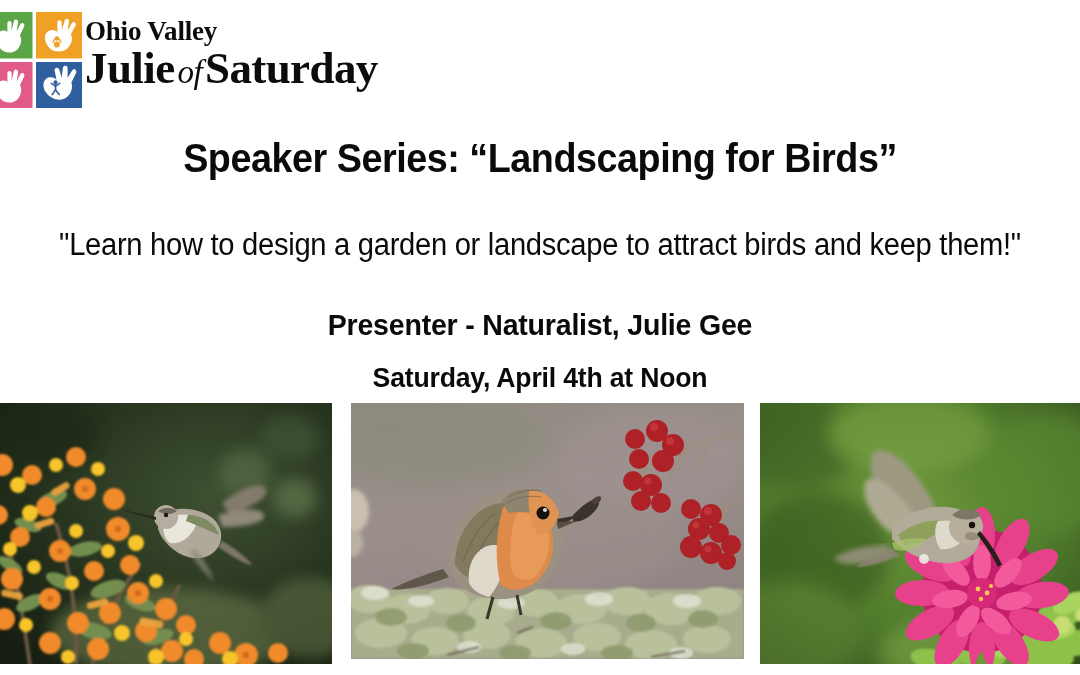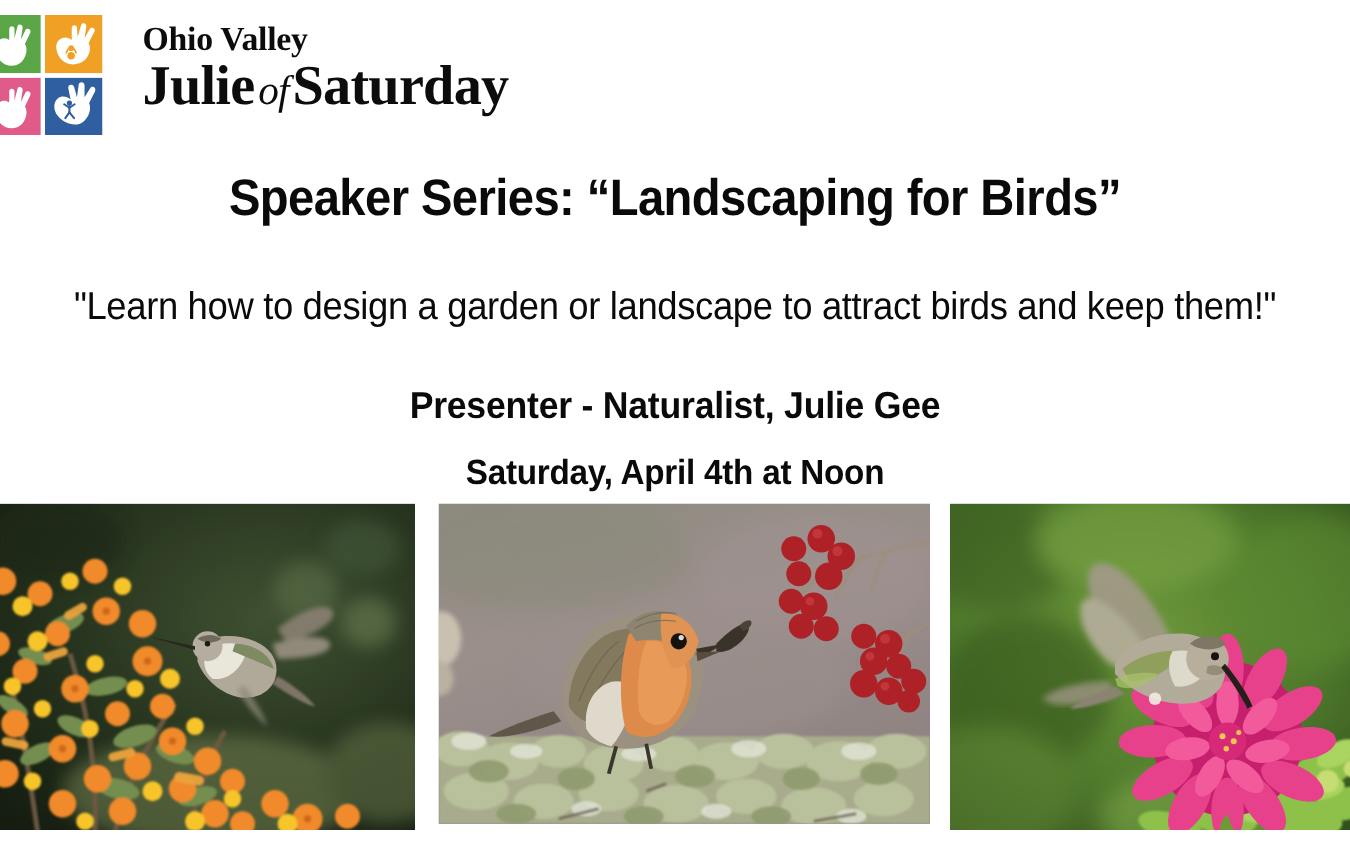--- a/index.html
+++ b/index.html
@@ -38,21 +38,21 @@
     flex: 0 0 auto;
   }
 
   .logo-tile {
     position: relative;
     overflow: hidden;
   }
   .logo-tile svg { display: block; width: 100%; height: 100%; }
 
   .logo-words {
-    margin-left: 32px;
+    margin-left: 3px;
     margin-top: 6px;
     font-family: "Liberation Serif", serif;
     color: #0c0c0c;
     line-height: 1;
   }
   .logo-line1 {
     font-size: 27px;
     font-weight: bold;
     letter-spacing: -0.2px;
     white-space: nowrap;

